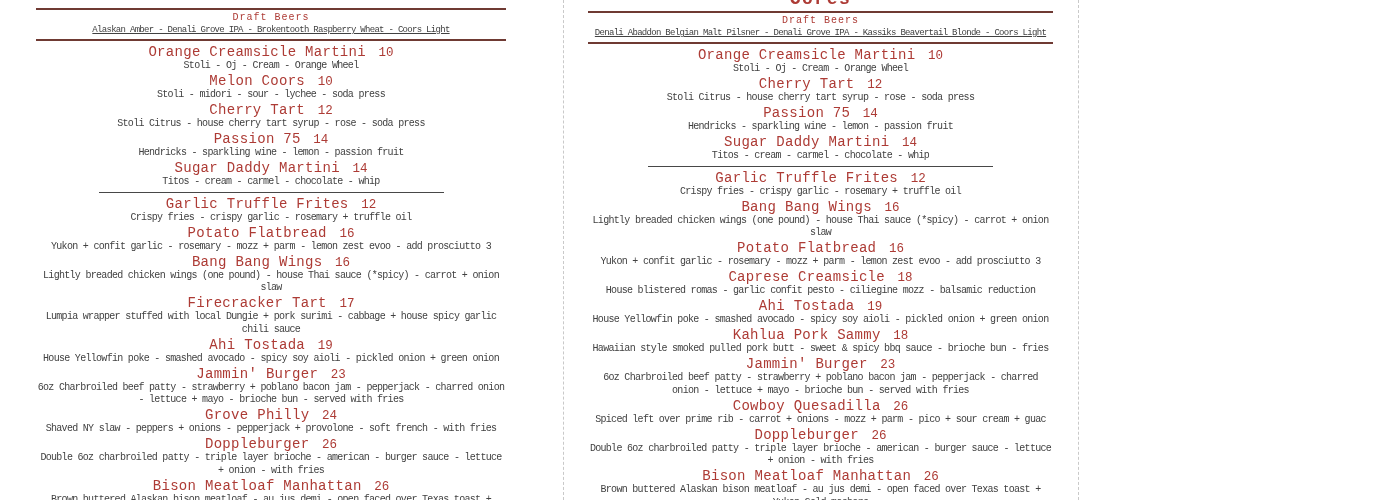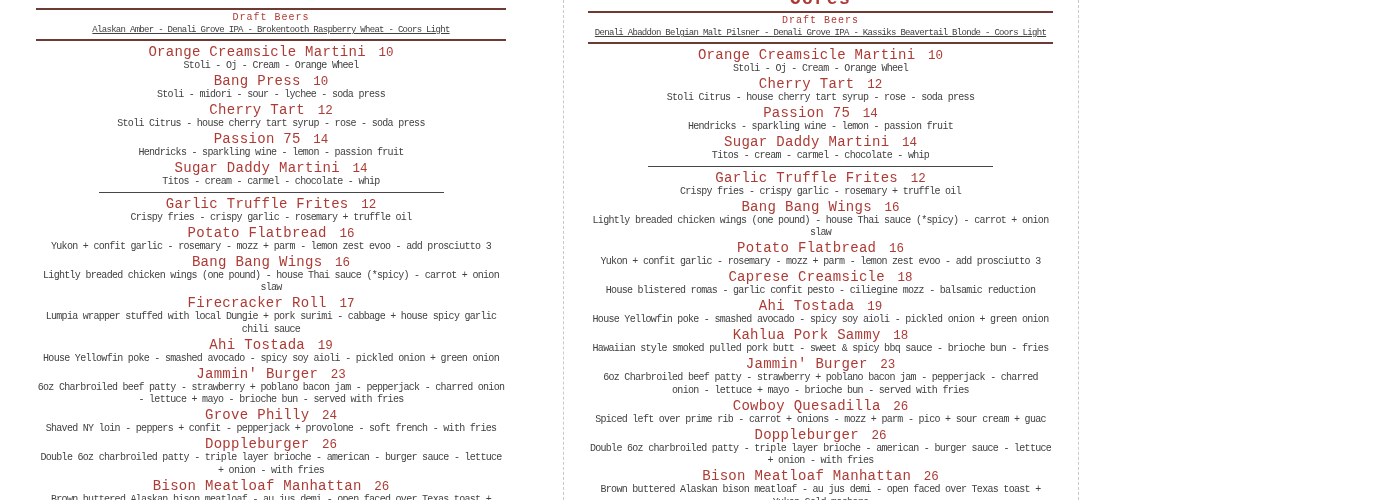--- a/index.html
+++ b/index.html
@@ -66,21 +66,21 @@
     <div class="sheet" id="sheet-0">
         <div class="beer-section">
           <div class="beer-title">Draft Beers</div>
           <div class="beer-list">Alaskan Amber - Denali Grove IPA - Brokentooth Raspberry Wheat - Coors Light</div>
         </div>
         <div class="item">
           <div class="item-head"><span class="item-name">Orange Creamsicle Martini</span> <span class="item-price">10</span></div>
           <div class="item-desc">Stoli - Oj - Cream - Orange Wheel</div>
         </div>
         <div class="item">
-          <div class="item-head"><span class="item-name">Bang Press</span> <span class="item-price">10</span></div>
+          <div class="item-head"><span class="item-name">Melon Coors</span> <span class="item-price">10</span></div>
           <div class="item-desc">Stoli - midori - sour - lychee - soda press</div>
         </div>
         <div class="item">
           <div class="item-head"><span class="item-name">Cherry Tart</span> <span class="item-price">12</span></div>
           <div class="item-desc">Stoli Citrus - house cherry tart syrup - rose - soda press</div>
         </div>
         <div class="item">
           <div class="item-head"><span class="item-name">Passion 75</span> <span class="item-price">14</span></div>
           <div class="item-desc">Hendricks - sparkling wine - lemon - passion fruit</div>
         </div>
@@ -95,34 +95,34 @@
         </div>
         <div class="item">
           <div class="item-head"><span class="item-name">Potato Flatbread</span> <span class="item-price">16</span></div>
           <div class="item-desc">Yukon + confit garlic - rosemary - mozz + parm - lemon zest evoo - add prosciutto 3</div>
         </div>
         <div class="item">
           <div class="item-head"><span class="item-name">Bang Bang Wings</span> <span class="item-price">16</span></div>
           <div class="item-desc">Lightly breaded chicken wings (one pound) - house Thai sauce (*spicy) - carrot + onion slaw</div>
         </div>
         <div class="item">
-          <div class="item-head"><span class="item-name">Firecracker Roll</span> <span class="item-price">17</span></div>
+          <div class="item-head"><span class="item-name">Firecracker Tart</span> <span class="item-price">17</span></div>
           <div class="item-desc">Lumpia wrapper stuffed with local Dungie + pork surimi - cabbage + house spicy garlic chili sauce</div>
         </div>
         <div class="item">
           <div class="item-head"><span class="item-name">Ahi Tostada</span> <span class="item-price">19</span></div>
           <div class="item-desc">House Yellowfin poke - smashed avocado - spicy soy aioli - pickled onion + green onion</div>
         </div>
         <div class="item">
           <div class="item-head"><span class="item-name">Jammin' Burger</span> <span class="item-price">23</span></div>
           <div class="item-desc">6oz Charbroiled beef patty - strawberry + poblano bacon jam - pepperjack - charred onion - lettuce + mayo - brioche bun - served with fries</div>
         </div>
         <div class="item">
           <div class="item-head"><span class="item-name">Grove Philly</span> <span class="item-price">24</span></div>
-          <div class="item-desc">Shaved NY loin - peppers + confit - pepperjack + provolone - soft french - with fries</div>
+          <div class="item-desc">Shaved NY slaw - peppers + onions - pepperjack + provolone - soft french - with fries</div>
         </div>
         <div class="item">
           <div class="item-head"><span class="item-name">Doppleburger</span> <span class="item-price">26</span></div>
           <div class="item-desc">Double 6oz charbroiled patty - triple layer brioche - american - burger sauce - lettuce + onion - with fries</div>
         </div>
         <div class="item">
           <div class="item-head"><span class="item-name">Bison Meatloaf Manhattan</span> <span class="item-price">26</span></div>
           <div class="item-desc">Brown buttered Alaskan bison meatloaf - au jus demi - open faced over Texas toast + Yukon Gold mashers</div>
         </div>
       </div>

